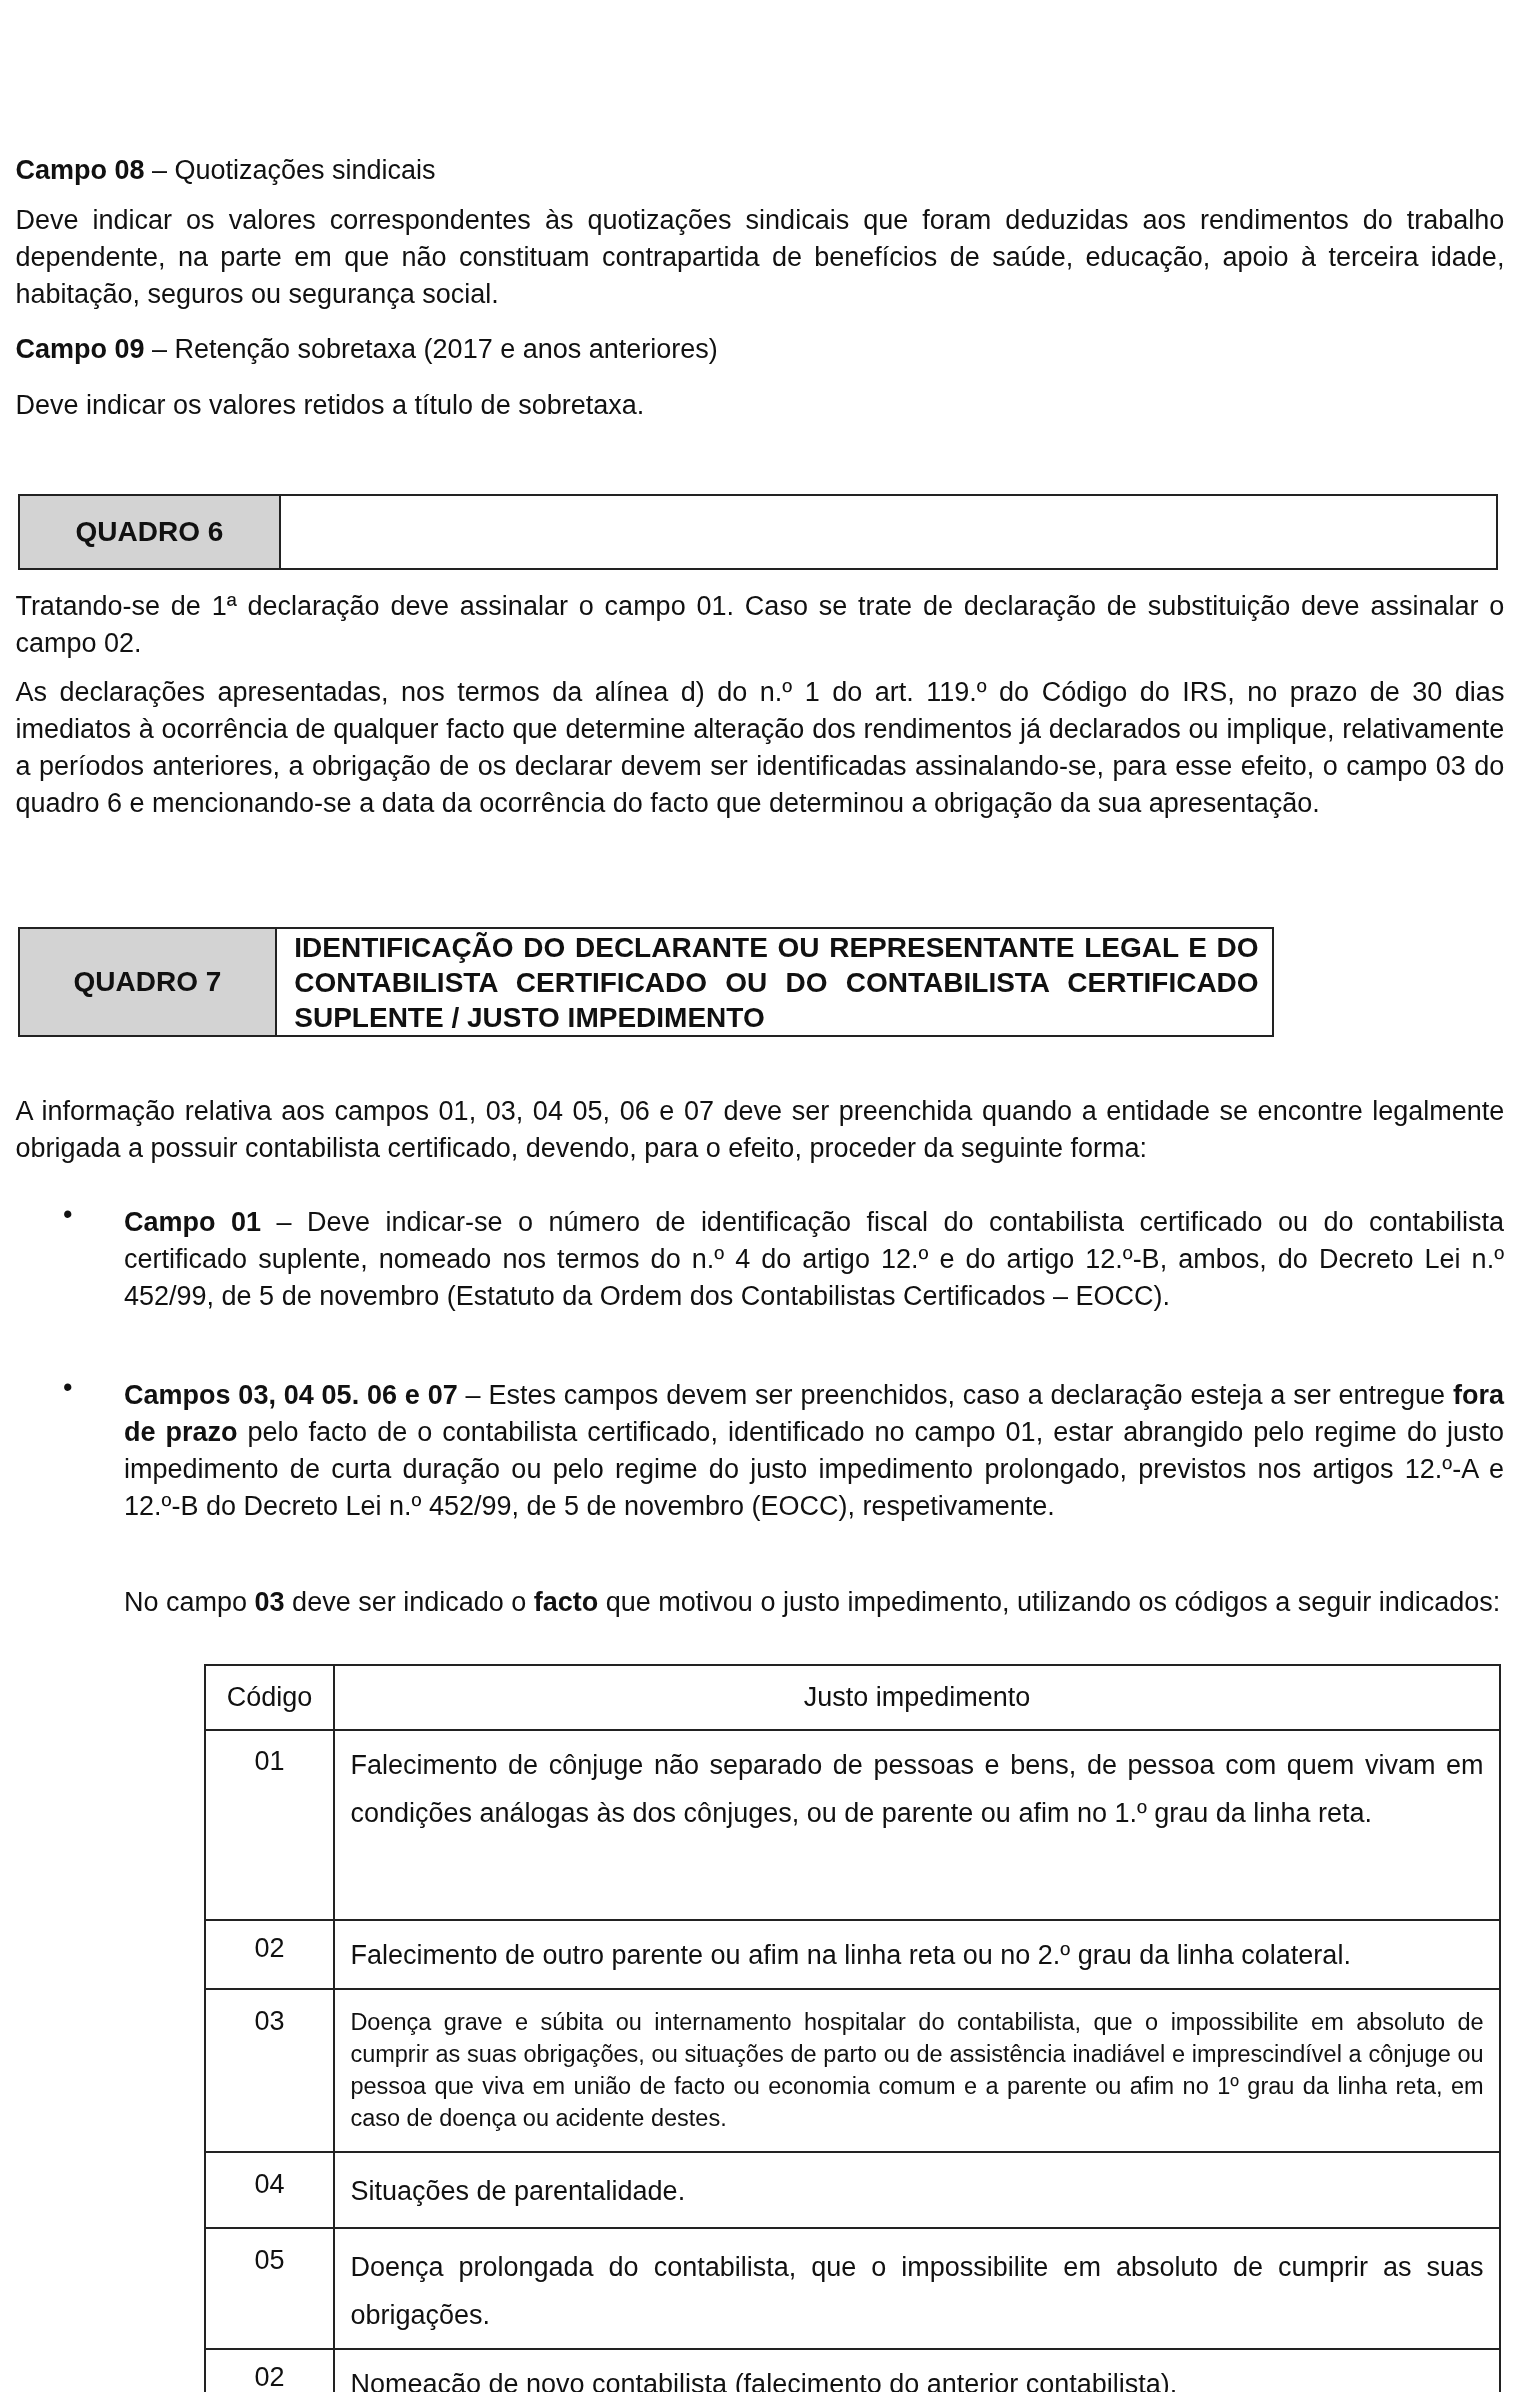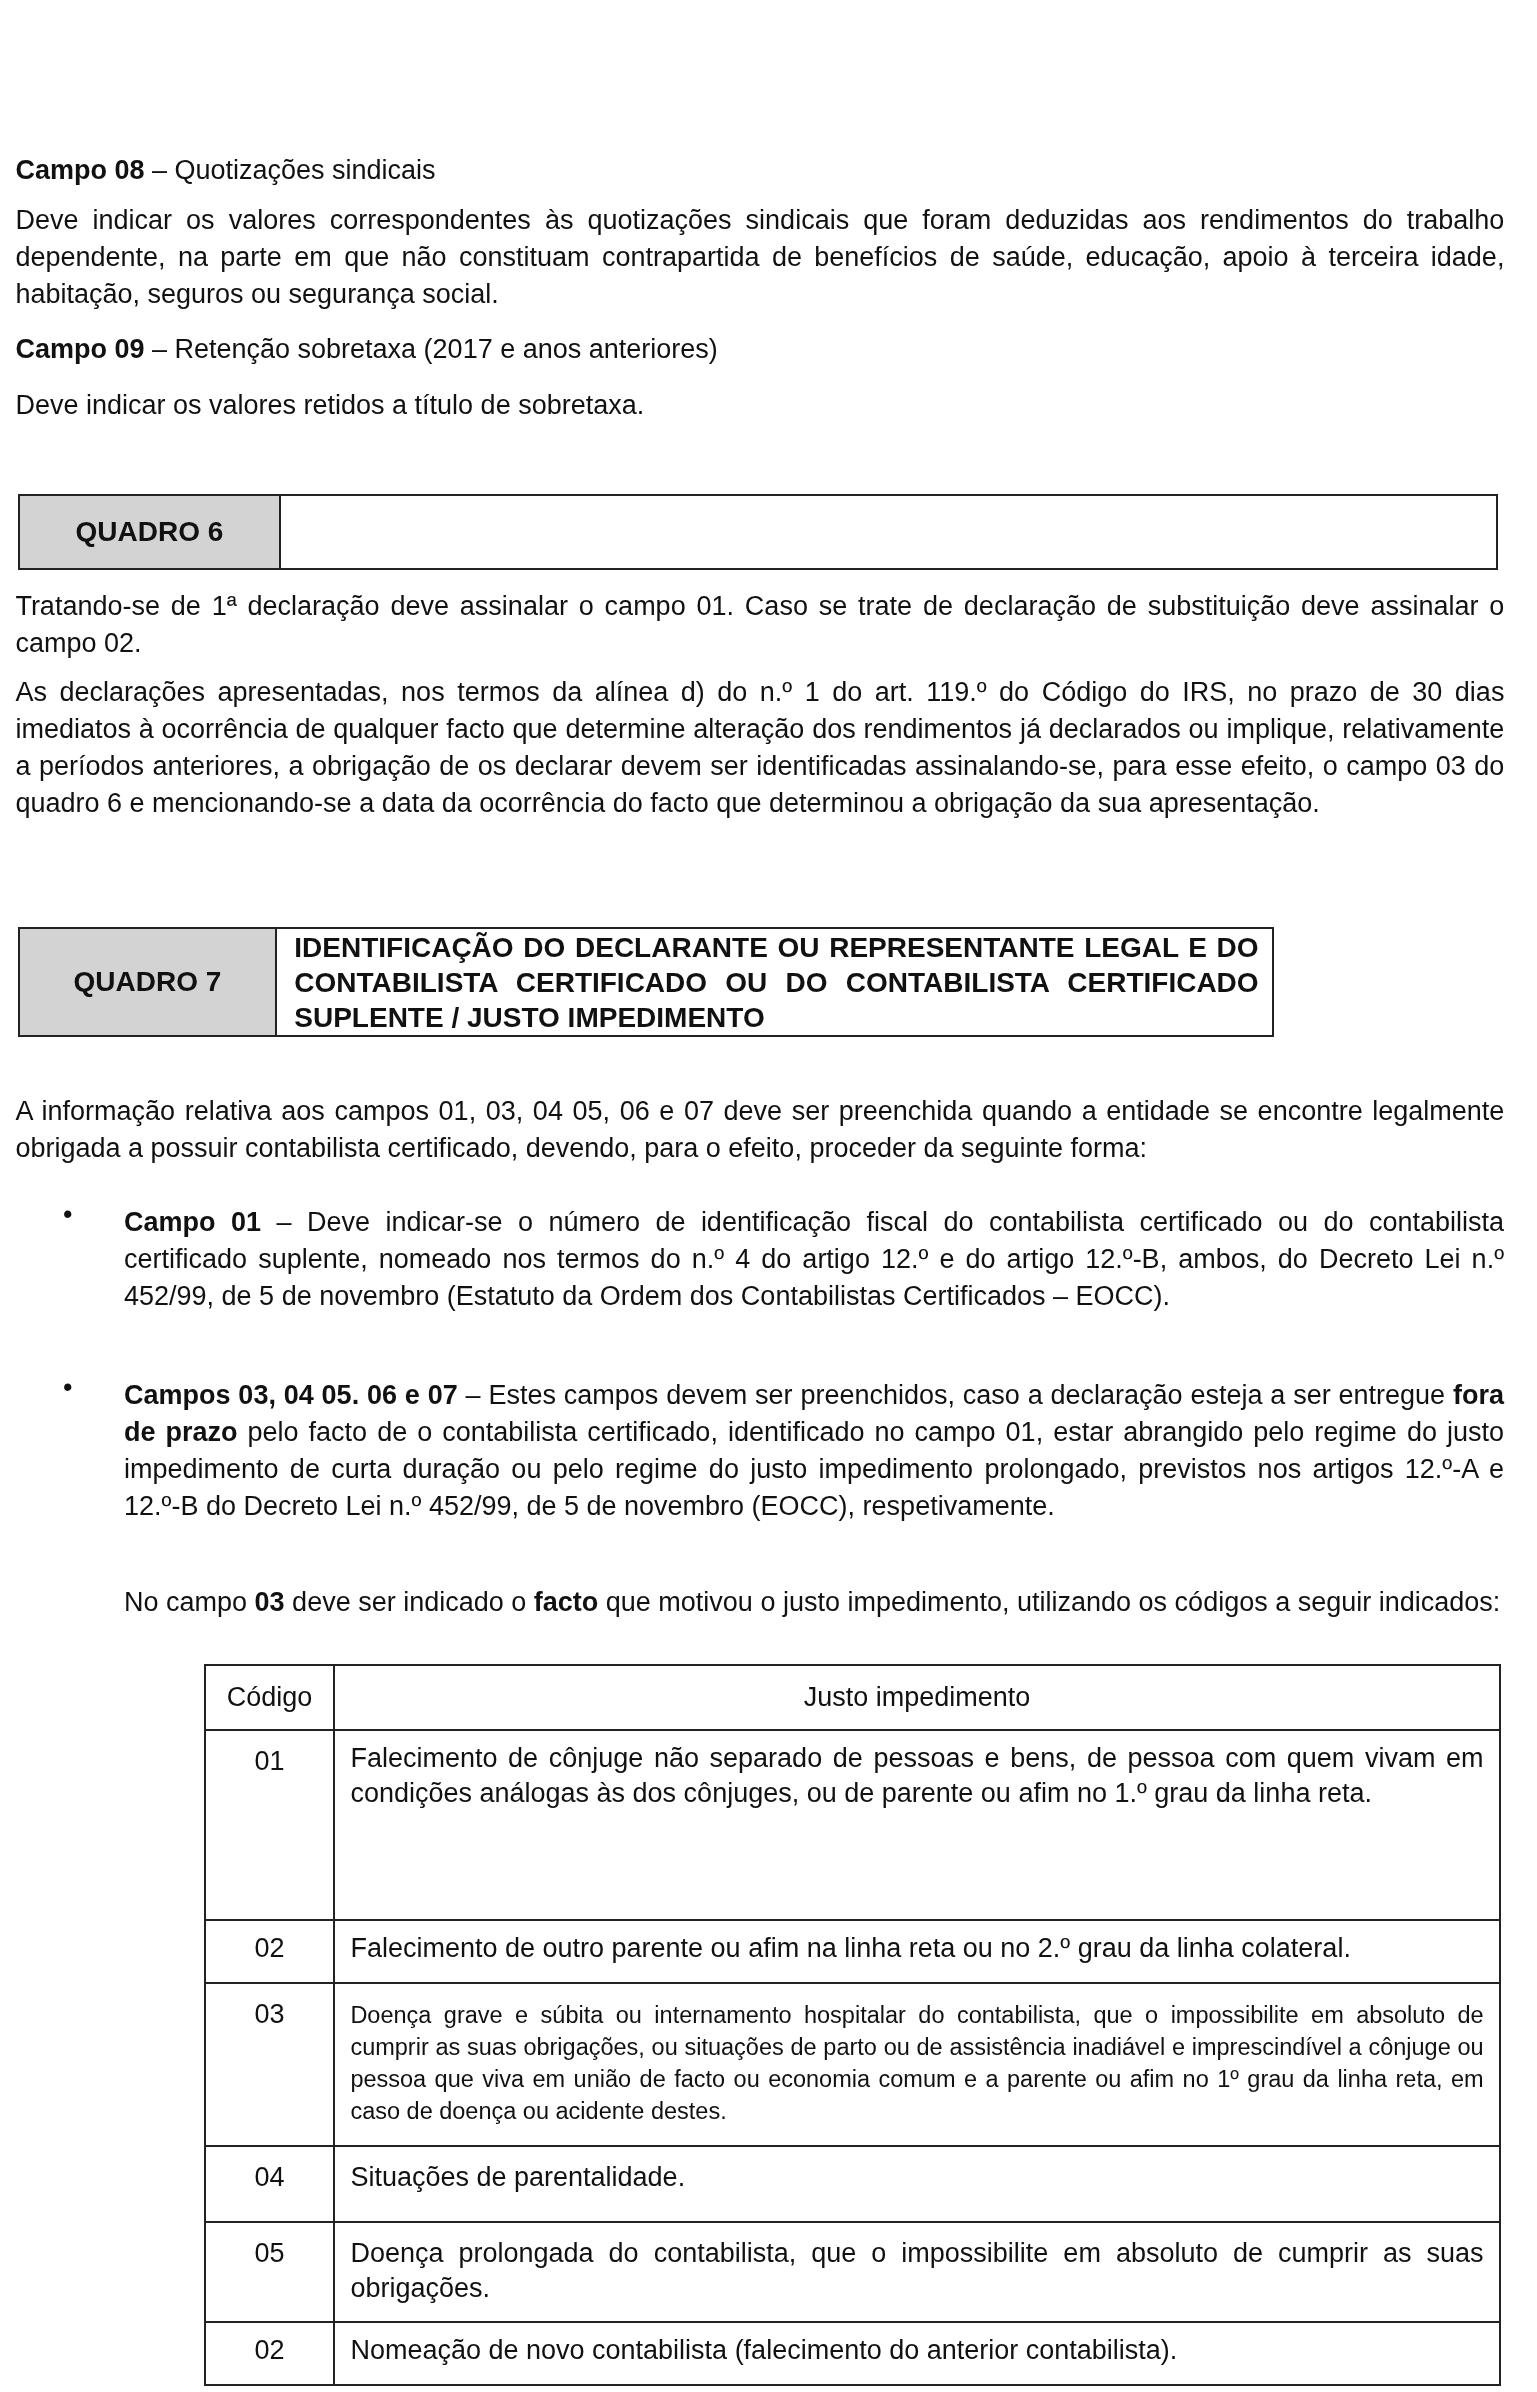--- a/index.html
+++ b/index.html
@@ -10,21 +10,21 @@
   .quadro { position:absolute; left:18px; border:2.9px solid #222; display:flex; box-sizing:border-box; background:#fff; }
   .quadro .qn { background:#d3d3d3; border-right:2.9px solid #222; display:flex; align-items:center; justify-content:center;
                 font-weight:bold; font-size:28px; box-sizing:border-box; }
   .quadro .qt { display:flex; align-items:center; font-weight:bold; font-size:28px; padding:0 17.3px; box-sizing:border-box; line-height:35px; text-align:justify; }
   .bullet { position:absolute; left:63px; font-size:27px; line-height:37px; }
   .bt { position:absolute; left:116px; width:1380px; font-size:27px; line-height:37px; text-align:justify; margin:8px; }
   table.codes { position:absolute; left:204px; top:1664px; width:1297px; border-collapse:collapse; font-size:27px; }
   table.codes td, table.codes th { border:2.9px solid #222; vertical-align:top; }
   table.codes th { font-weight:normal; height:61px; vertical-align:middle; }
   table.codes td.c { width:125px; text-align:center; padding-top:15.4px; }
-  table.codes td.d { padding:9.6px 15.4px 9.6px 15.4px; text-align:justify; line-height:35px; }
+  table.codes td.d { padding:9.6px 15.4px 9.6px 15.4px; text-align:justify; line-height:48px; }
   table.codes td.small { font-size:23.5px; line-height:32px; }
 </style>
 </head>
 <body>
 
 <p class="p" style="top:152px;"><b>Campo 08</b><span> – Quotizações sindicais</span></p>
 <p class="p" style="top:202px;">Deve indicar os valores correspondentes às quotizações sindicais que foram deduzidas aos rendimentos do trabalho dependente, na parte em que não constituam contrapartida de benefícios de saúde, educação, apoio à terceira idade, habitação, seguros ou segurança social.</p>
 
 <p class="p" style="top:331px;"><b>Campo 09</b><span> – Retenção sobretaxa (2017 e anos anteriores)</span></p>
 <p class="p" style="top:387px;">Deve indicar os valores retidos a título de sobretaxa.</p>

